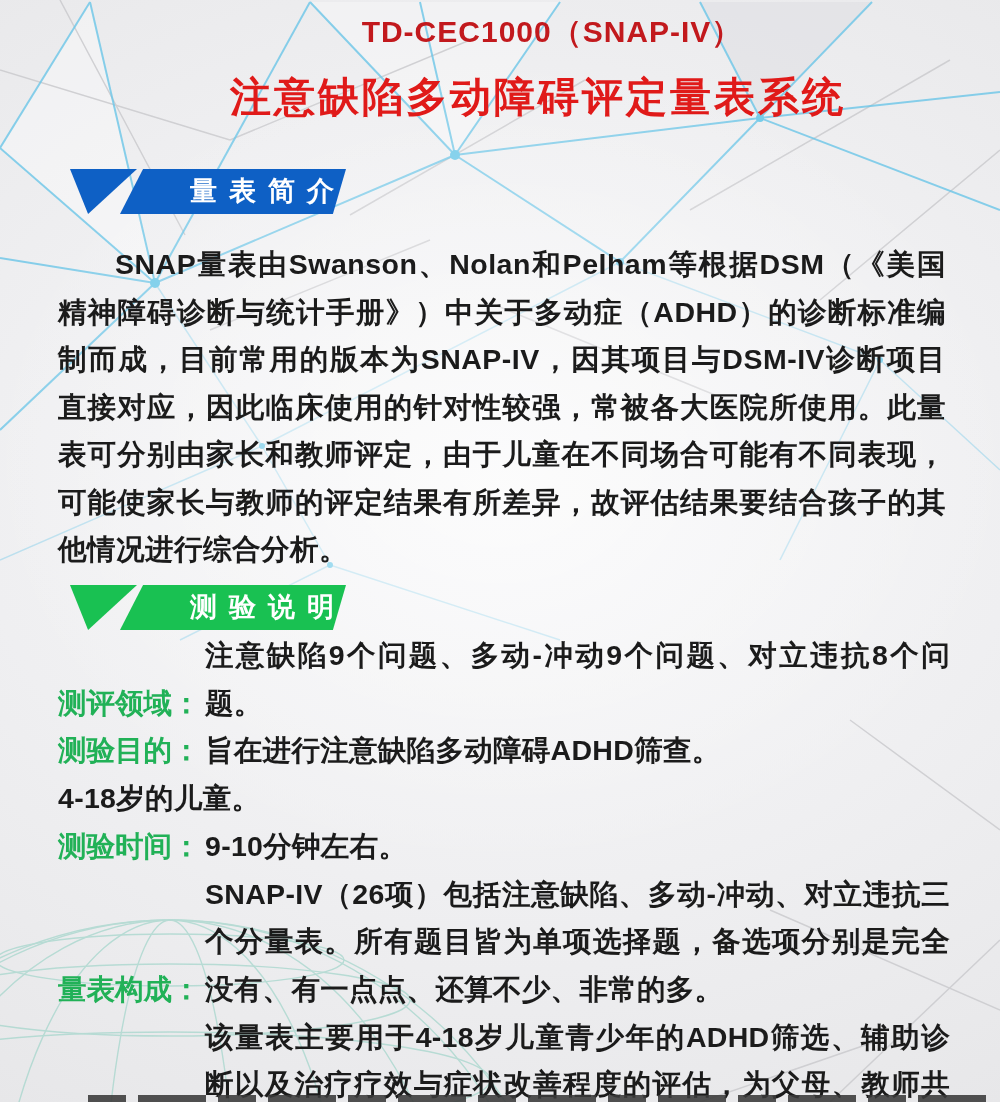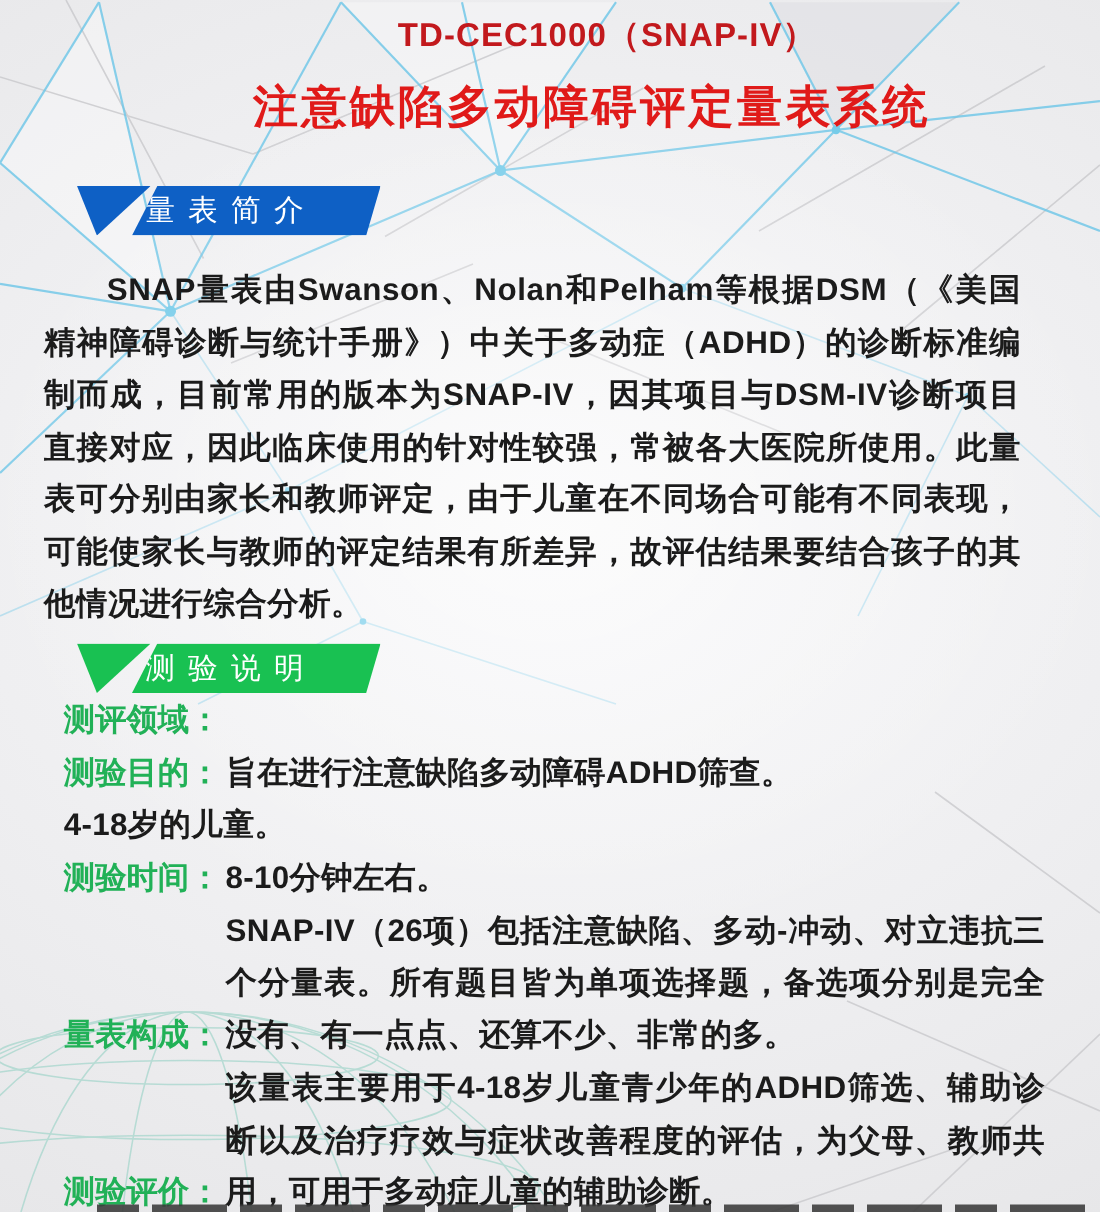--- a/index.html
+++ b/index.html
@@ -30,30 +30,30 @@
   }
 
   .banner{position:absolute;left:70px;width:280px;height:46px;}
   .banner .tri{
     position:absolute;left:0;top:0;width:67px;height:45px;
     clip-path:polygon(0 0,100% 0,27% 100%);
   }
   .banner .bar{
     position:absolute;left:50px;top:0;width:226px;height:45px;
     clip-path:polygon(10.2% 0,100% 0,94.2% 100%,0 100%);
-    color:#ffffff;font-size:27px;font-weight:400;line-height:45px;
-    text-align:left;letter-spacing:12px;padding-left:12px;box-sizing:border-box;
+    color:#ffffff;font-size:27px;font-weight:700;line-height:45px;
+    text-align:right;letter-spacing:12px;padding-left:12px;box-sizing:border-box;
   }
   .banner-blue .tri,.banner-blue .bar{background:var(--banner-blue,#0e60c5);}
   .banner-green .tri,.banner-green .bar{background:var(--banner-green,#19c152);}
   #intro-banner{top:169px;}
   #test-banner{top:564px;margin-top:21px;}
 
   .intro-paragraph{
-    position:absolute;top:241px;left:40px;width:888px;
+    position:absolute;top:241px;left:58px;width:888px;
     font-size:28.5px;line-height:47.5px;font-weight:700;
     color:var(--body-text,#1b1b1b);
     text-align:justify;text-indent:2em;letter-spacing:.5px;
   }
 
   .test-list{position:absolute;top:632px;left:58px;width:892px;}
   .test-row{display:flex;align-items:flex-end;}
   .test-label{
     flex:0 0 147px;font-size:28.5px;line-height:47.7px;font-weight:800;
     color:var(--label-green,#21b157);white-space:nowrap;
@@ -163,31 +163,32 @@
   <div class="intro-paragraph">SNAP量表由Swanson、Nolan和Pelham等根据DSM（《美国精神障碍诊断与统计手册》）中关于多动症（ADHD）的诊断标准编制而成，目前常用的版本为SNAP-IV，因其项目与DSM-IV诊断项目直接对应，因此临床使用的针对性较强，常被各大医院所使用。此量表可分别由家长和教师评定，由于儿童在不同场合可能有不同表现，可能使家长与教师的评定结果有所差异，故评估结果要结合孩子的其他情况进行综合分析。</div>
 
   <div class="banner banner-green" id="test-banner">
     <div class="tri"></div>
     <div class="bar">测验说明</div>
   </div>
 
   <div class="test-list">
     <div class="test-row">
       <div class="test-label">测评领域：</div>
+      <div class="test-text">注意缺陷9个问题、多动-冲动9个问题、对立违抗8个问题。</div>
     </div>
     <div class="test-row">
       <div class="test-label">测验目的：</div>
       <div class="test-text">旨在进行注意缺陷多动障碍ADHD筛查。</div>
     </div>
     <div class="test-row">
       <div class="test-text">4-18岁的儿童。</div>
     </div>
     <div class="test-row">
       <div class="test-label">测验时间：</div>
-      <div class="test-text">8-10分钟左右。</div>
+      <div class="test-text">9-10分钟左右。</div>
     </div>
     <div class="test-row">
       <div class="test-label">量表构成：</div>
       <div class="test-text">SNAP-IV（26项）包括注意缺陷、多动-冲动、对立违抗三个分量表。所有题目皆为单项选择题，备选项分别是完全没有、有一点点、还算不少、非常的多。</div>
     </div>
     <div class="test-row">
       <div class="test-label">测验评价：</div>
       <div class="test-text">该量表主要用于4-18岁儿童青少年的ADHD筛选、辅助诊断以及治疗疗效与症状改善程度的评估，为父母、教师共用，可用于多动症儿童的辅助诊断。</div>
     </div>
   </div>

